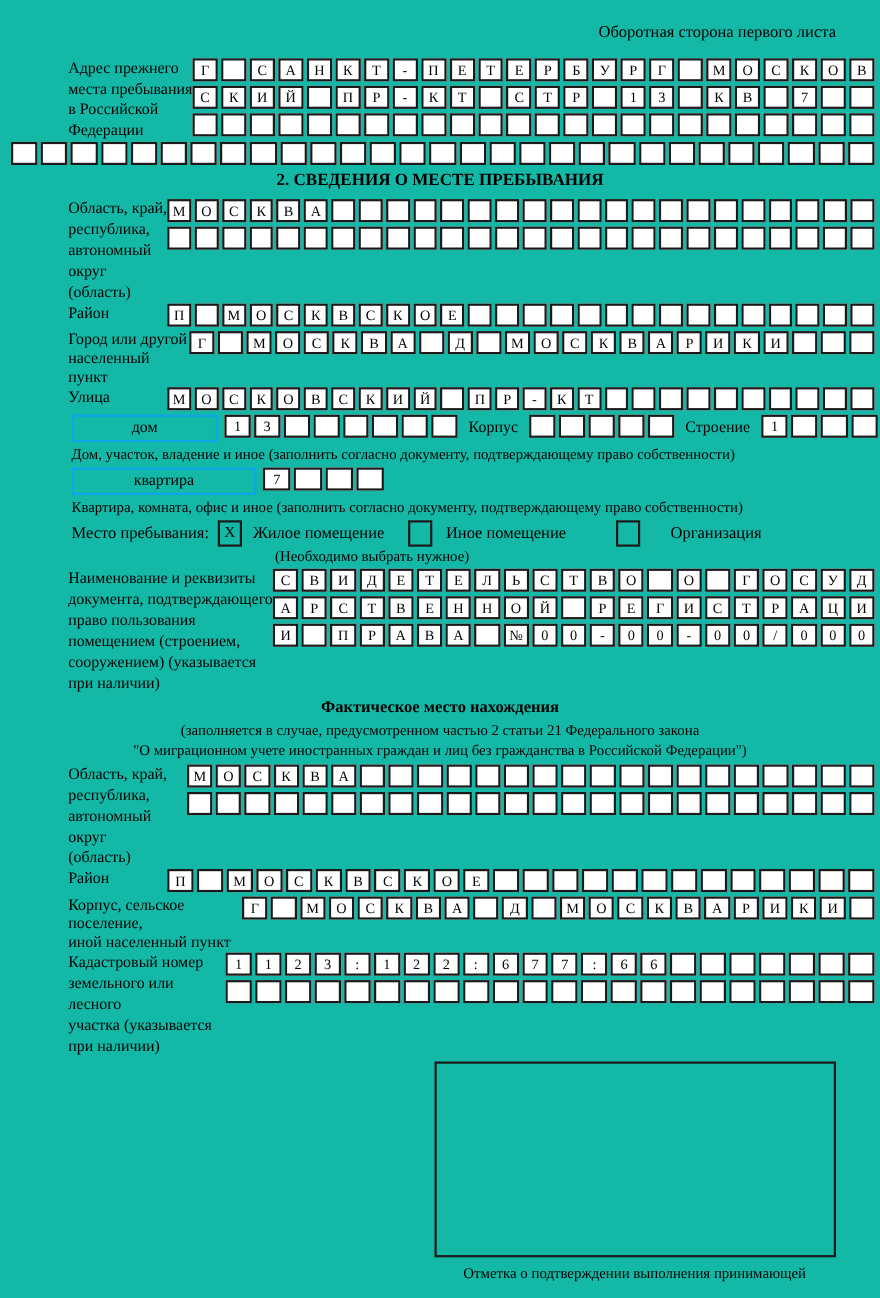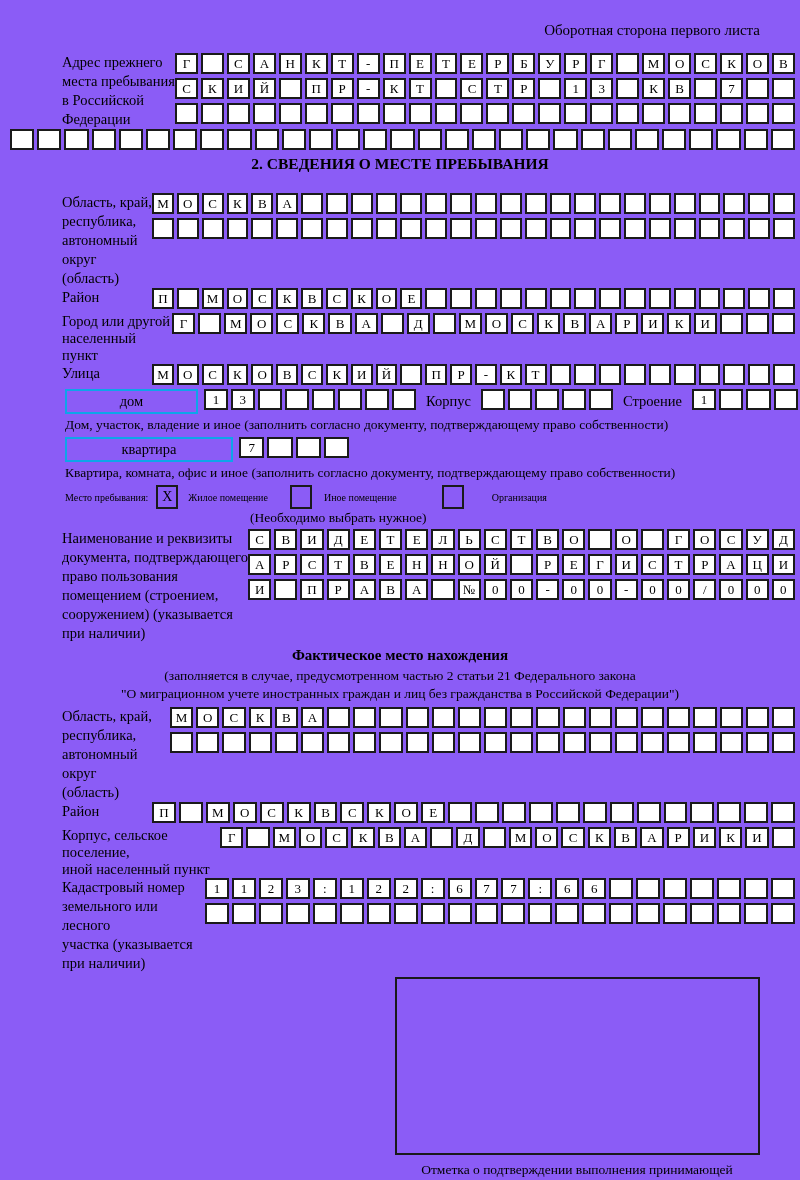--- a/index.html
+++ b/index.html
@@ -1,18 +1,18 @@
 <!DOCTYPE html>
 <html><head>
 <meta charset="utf-8">
 <style>
   * { margin:0; padding:0; box-sizing:border-box; }
   html,body { background:#fff; }
   .page {
-    position:relative; width:800px; height:1180px; background:#8b5cf6;
+    position:relative; width:800px; height:1180px; background:#14b8a6;
     font-family:"Liberation Serif", serif; color:#000; overflow:hidden;
   }
   .header-note { padding-top:22px; padding-right:40px; text-align:right; font-size:15px; }
 
   
   .frow { display:flex; align-items:flex-start; padding-left:62px;border-radius:16px; }
   .flabel { font-size:14.5px; line-height:19px; flex:0 0 auto; }
   .flabel.tight { line-height:17px; }
   .rows { flex:0 0 auto; }
 
@@ -22,38 +22,38 @@
     display:flex; align-items:center; justify-content:center;
     font-size:13px; line-height:1;
   }
   .w113{width:113px;} .w90{width:90px;} .w110{width:110px;} .w186{width:186px;}
   .w108{width:108px;} .w158{width:158px;} .w143{width:143px;}
   .r620{width:620px;} .r643{width:643px;} .r623{width:623px;} .r547{width:547px;}
   .r625{width:625px;} .r575{width:575px;} .r590{width:590px;}
   .fullrow { width:785px; margin-left:10px; }
 
   .note-center { text-align:center; font-size:13.5px; margin-top:1px; }
-  .h2 { text-align:center; font-weight:bold; font-size:15.5px; margin-top:5px; margin-bottom:20px; }
+  .h2 { text-align:center; font-weight:bold; font-size:15.5px; margin-top:5px; margin-bottom:8px; }
   .h3 { text-align:center; font-weight:bold; font-size:15px; margin-top:4px; margin-bottom:3px; }
 
   .domrow { display:flex; align-items:flex-start; margin-left:65px; }
   .labelbox {
     border:2px solid #0ea5e9; height:25px; display:flex; align-items:center;
     justify-content:center; font-size:14.5px;
   }
   .dom-label { width:133px; }
   .kv-label { width:168px; }
   .inline-label { font-size:14.5px; line-height:25px; padding:0 10px; }
   .domrow .cellrow { margin-bottom:0; }
   .d8{width:212px; margin-left:6px;} .d5{width:132px;} .d4{width:106px;}
   .kv4{width:110px; margin-left:6px;}
   .note-left { margin:3px 0 4px 65px; font-size:13.5px; }
 
   .mestorow { display:flex; align-items:center; margin-left:65px; margin-top:3px; }
-  .plabel { font-size:10px; }
+  .plabel { font-size:15px; }
   .cb {
     width:22px; height:24px; border:2px solid #1a1a1a; display:flex;
     align-items:center; justify-content:center; font-size:14px; flex:0 0 auto;
   }
   .mg8{margin-left:8px;} .mg10{margin-left:10px;} .mg22{margin-left:22px;}
   .mg12{margin-left:12px;} .mg45{margin-left:45px;} .mg28{margin-left:28px;}
   .hint { margin-left:250px; font-size:13.5px; margin-top:1px; margin-bottom:3px; }
 
   .fact-note { text-align:center; font-size:13.5px; line-height:18px; }
   .stampbox { width:365px; height:178px; border:2px solid #1a1a1a; margin:4px 0 0 395px; }

